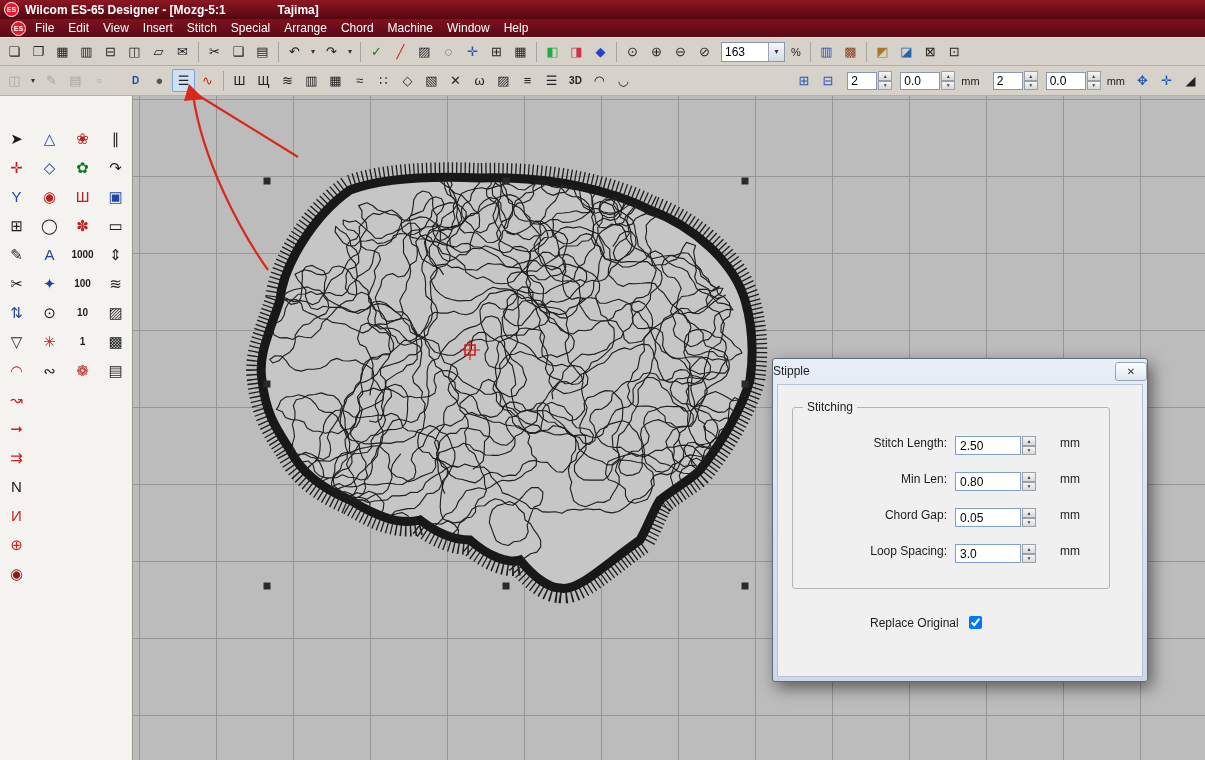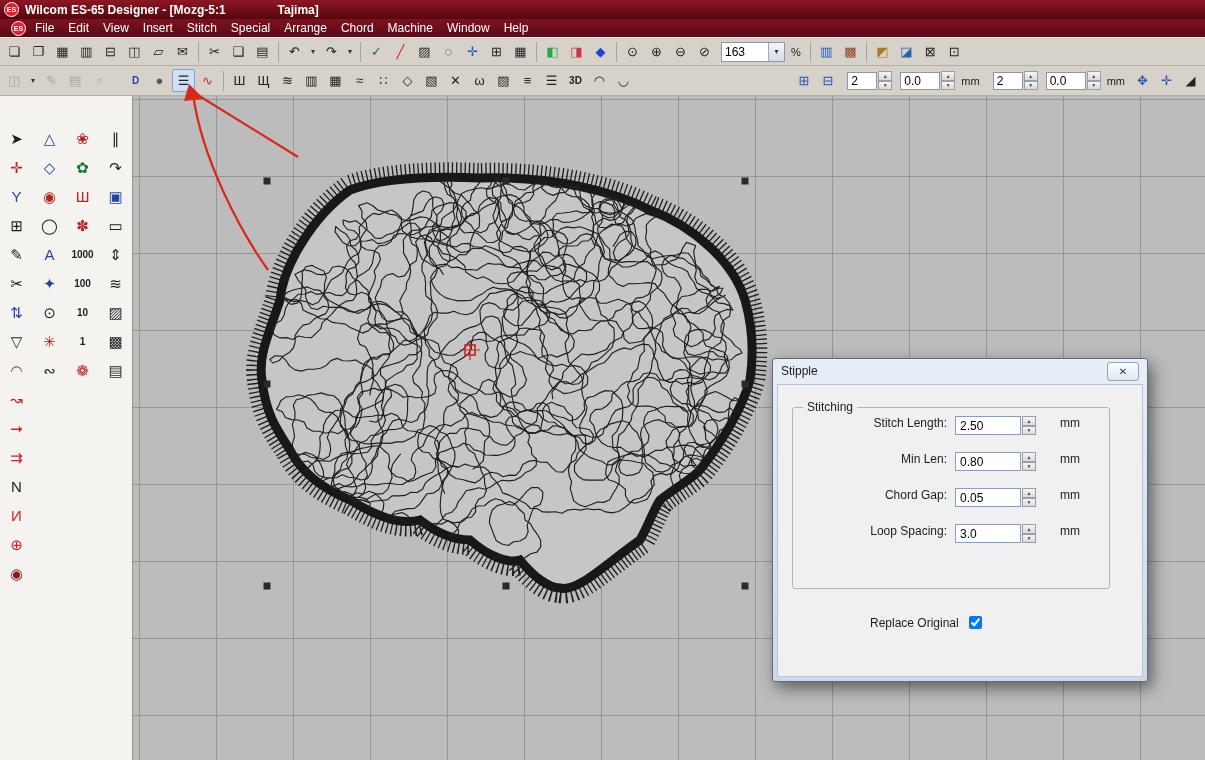--- a/index.html
+++ b/index.html
@@ -75,34 +75,34 @@
     background-size:77px 77px;background-position:6px 3px;
   }
   #design-svg{position:absolute;inset:0;width:100%;height:100%}
   #annotation-svg{position:absolute;inset:0;width:1205px;height:760px;pointer-events:none;z-index:40}
   
   .dialog{
     position:absolute;left:772px;top:358px;width:376px;height:324px;z-index:50;
     background:linear-gradient(#e7eef7,#cdd9e8);border:1px solid #5d6b7a;border-radius:3px;
     box-shadow:4px 6px 16px rgba(0,0,0,.5);box-sizing:border-box;
   }
-  .dlg-title{height:24px;display:flex;align-items:center;padding:0 8px;font-size:12px;color:#1c1c1c}
+  .dlg-title{height:24px;display:flex;align-items:center;padding:0 0;font-size:12px;color:#1c1c1c}
   .dlg-title .t{flex:1}
   .dlg-close{
     width:30px;height:17px;display:flex;align-items:center;justify-content:center;
     font-size:10px;color:#333;border:1px solid #98a3b3;border-radius:3px;
     background:linear-gradient(#fdfeff,#dfe7f0);
   }
   .dlg-body{
     position:absolute;left:4px;right:4px;top:25px;bottom:4px;background:#f0f0f0;
     border:1px solid #b9c4d2;box-sizing:border-box;font-size:12px;color:#1c1c1c;
   }
   .group{
     position:absolute;left:14px;top:22px;width:318px;height:182px;
-    border:1px solid #b5b5b5;border-radius:3px;box-sizing:border-box;padding:8px 0 0 8px;
+    border:1px solid #b5b5b5;border-radius:3px;box-sizing:border-box;padding:28px 0 0 8px;
   }
   .group-label{position:absolute;top:-8px;left:10px;background:#f0f0f0;padding:0 4px;font-size:12px}
   .dlg-row{display:flex;margin-bottom:17px;height:19px}
   .dlg-label{width:146px;text-align:right;margin-right:8px;white-space:nowrap}
   .dlg-input{width:56px;height:17px;border:1px solid #7fa0cc;font-size:12px;padding:0 4px;outline:none;font-family:inherit}
   .dlg-unit{margin-left:24px}
   .replace-row{position:absolute;left:0;top:228px;width:100%;display:flex;align-items:center}
   .replace-row label{margin-left:92px;margin-right:6px}
   .btn-row{position:absolute;left:0;top:264px;width:100%;display:flex;gap:27px}
   .btn{

